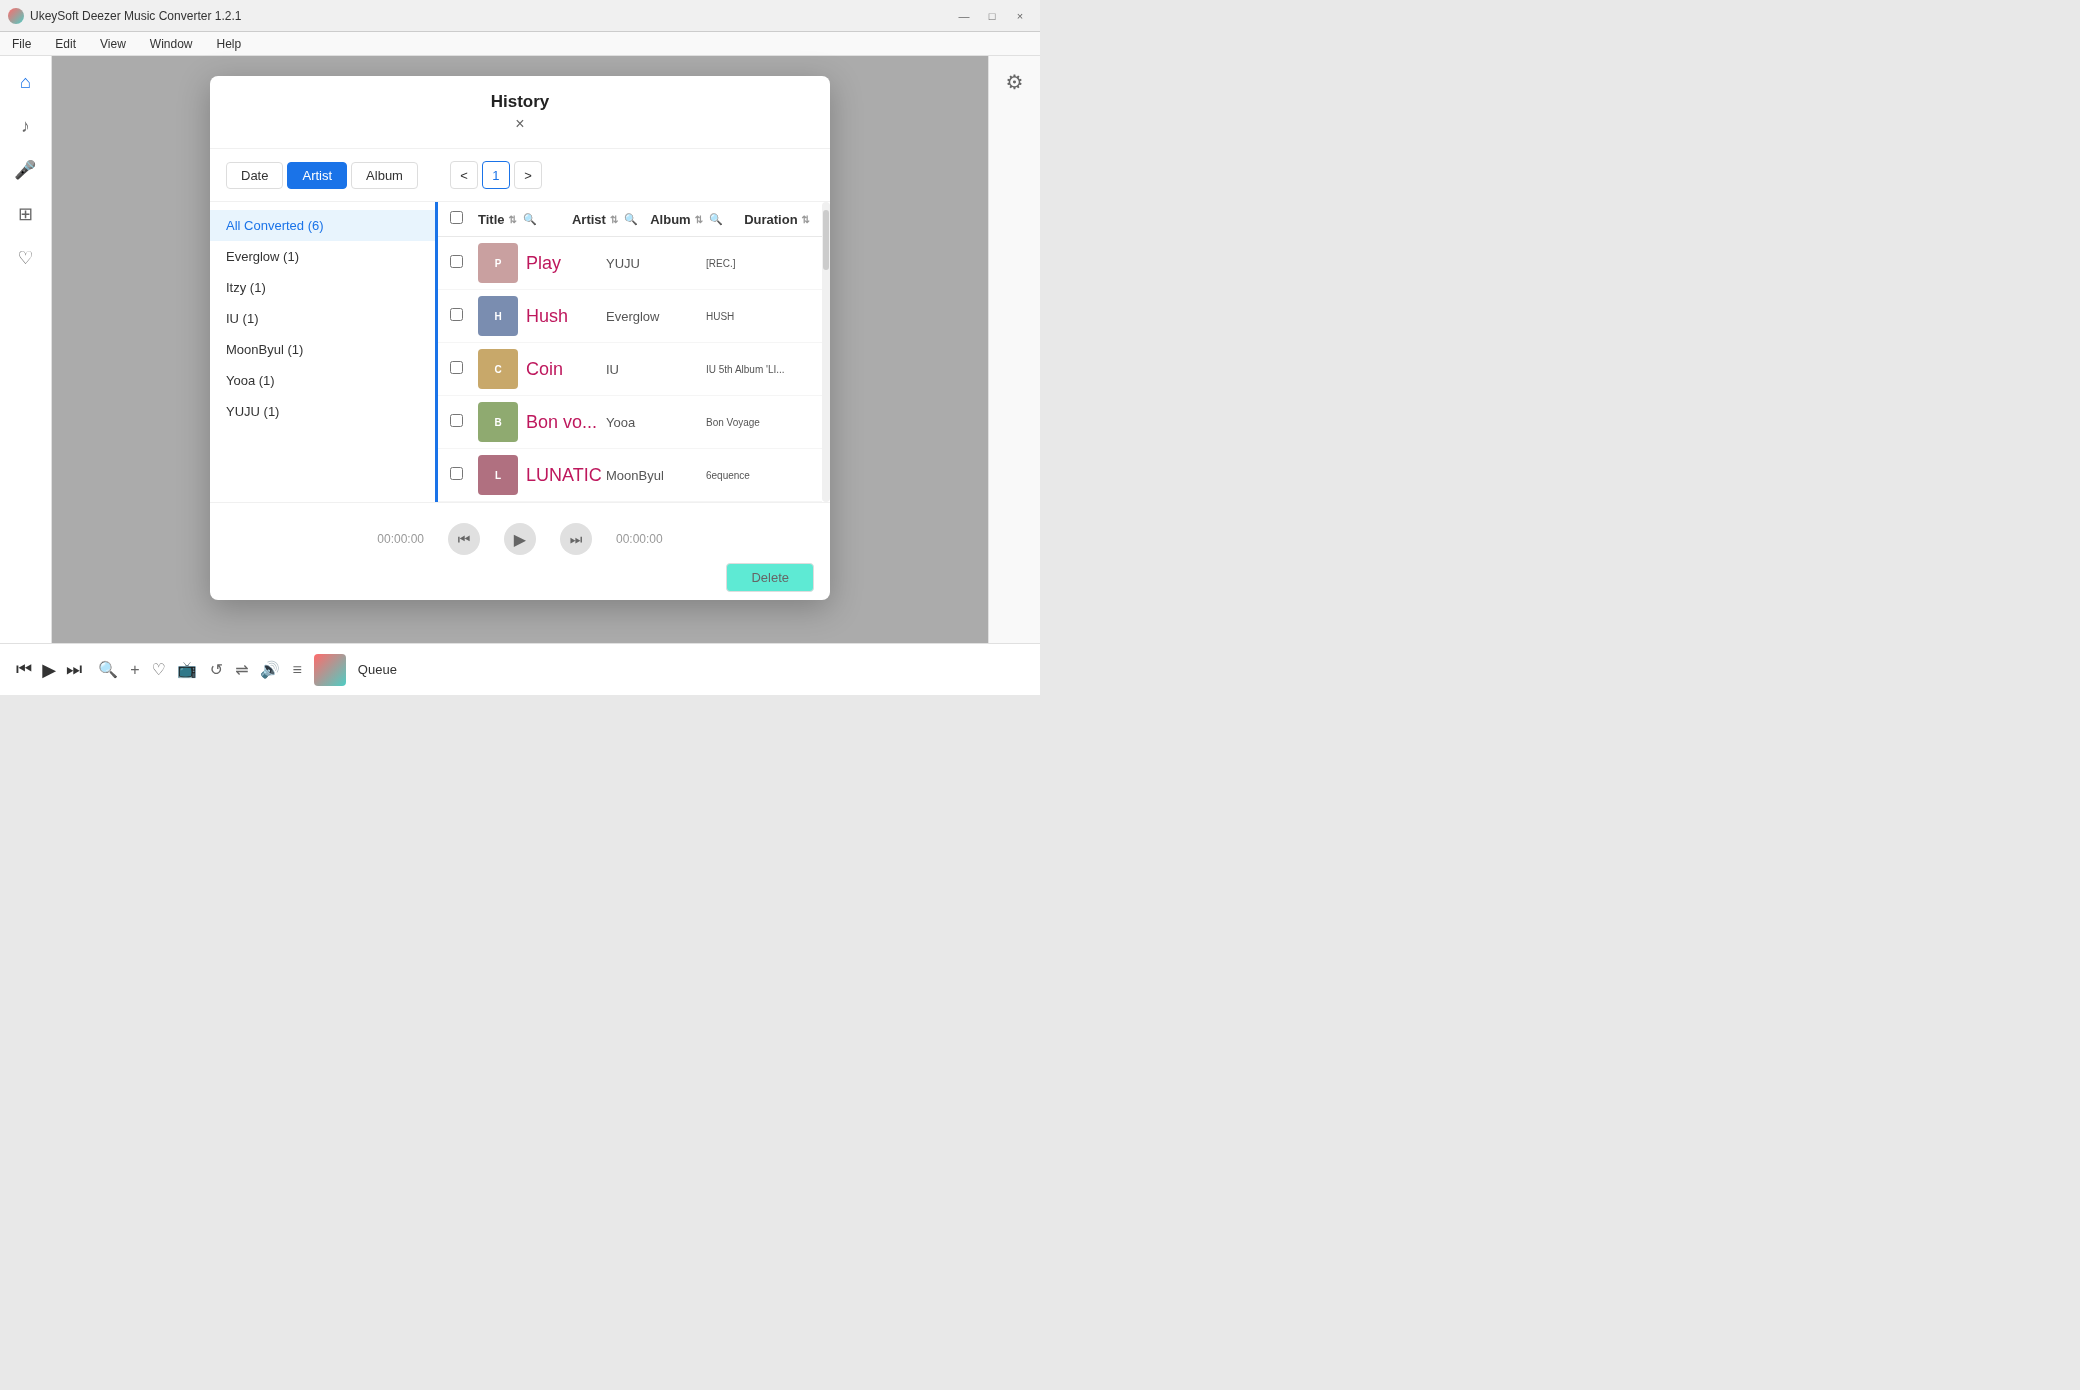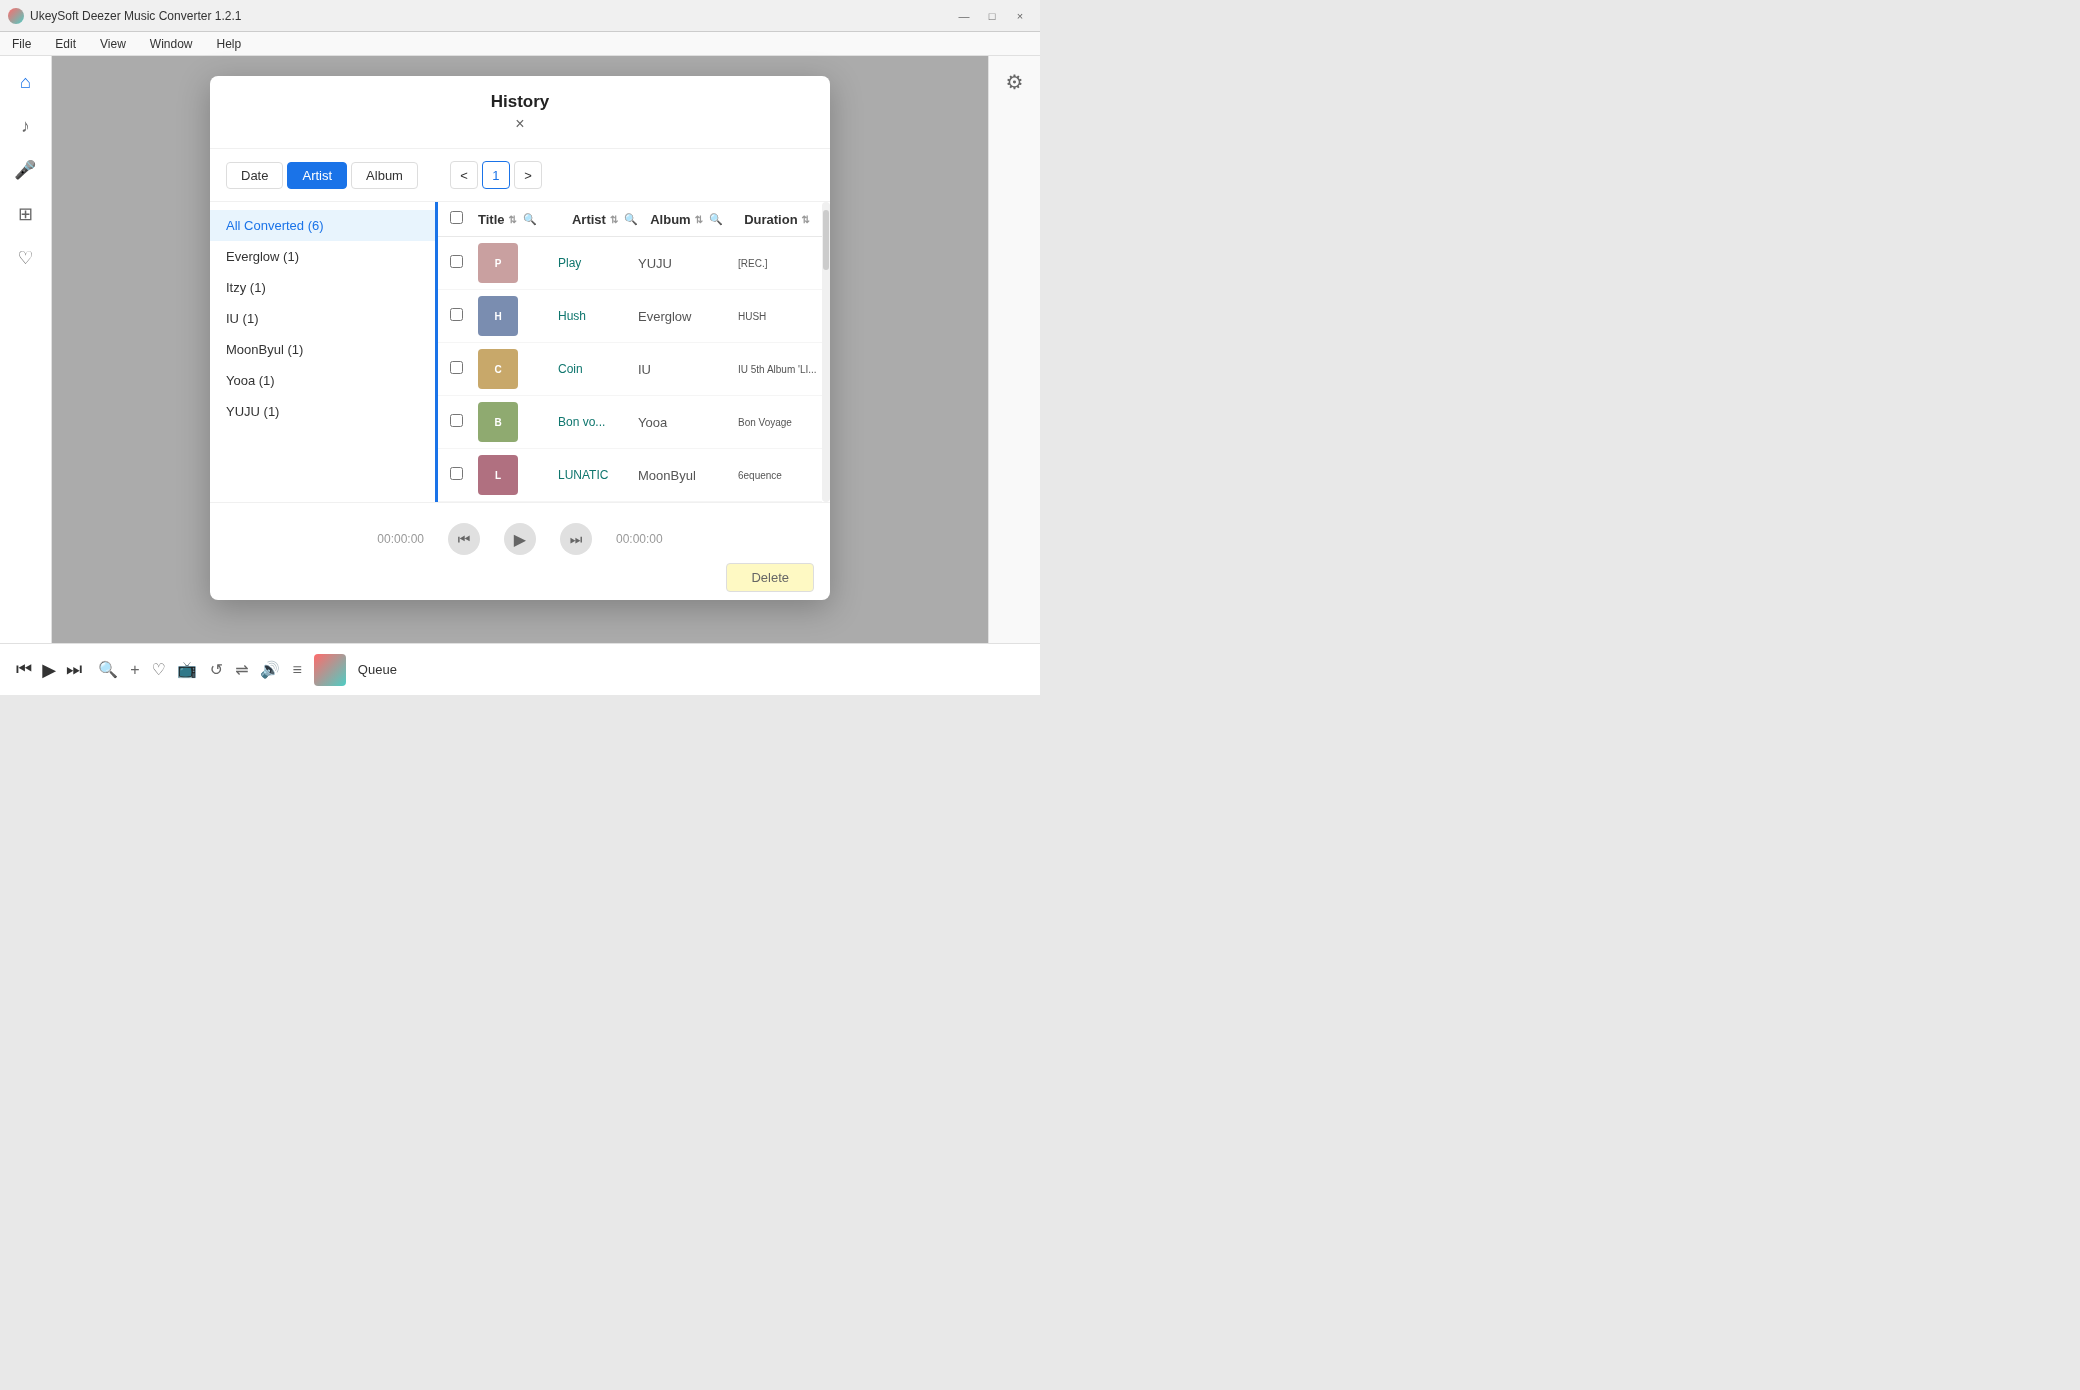--- a/index.html
+++ b/index.html
@@ -417,27 +417,26 @@
       display: flex;
       align-items: center;
       justify-content: center;
       font-size: 10px;
       color: #fff;
       font-weight: bold;
     }
 
     .row-title {
       width: 80px;
-      font-size: 12px;
-      color: #0f766e;
+      font-size: 18px;
+      color: #be185d;
       white-space: nowrap;
       overflow: hidden;
       text-overflow: ellipsis;
       flex-shrink: 0;
-      margin-left: 32px;
     }
     .row-artist {
       width: 100px;
       font-size: 13px;
       color: #555;
       white-space: nowrap;
       overflow: hidden;
       text-overflow: ellipsis;
       flex-shrink: 0;
     }
@@ -505,21 +504,21 @@
       color: #666;
       font-size: 16px;
     }
 
     .modal-footer-actions {
       display: flex;
       justify-content: flex-end;
     }
     .delete-btn {
       padding: 6px 24px;
-      background: #fef9c3;
+      background: #5eead4;
       border: 1px solid #ddd;
       border-radius: 4px;
       font-size: 13px;
       color: #666;
       cursor: pointer;
     }
 
     
     .modal-scrollbar {
       width: 8px;

